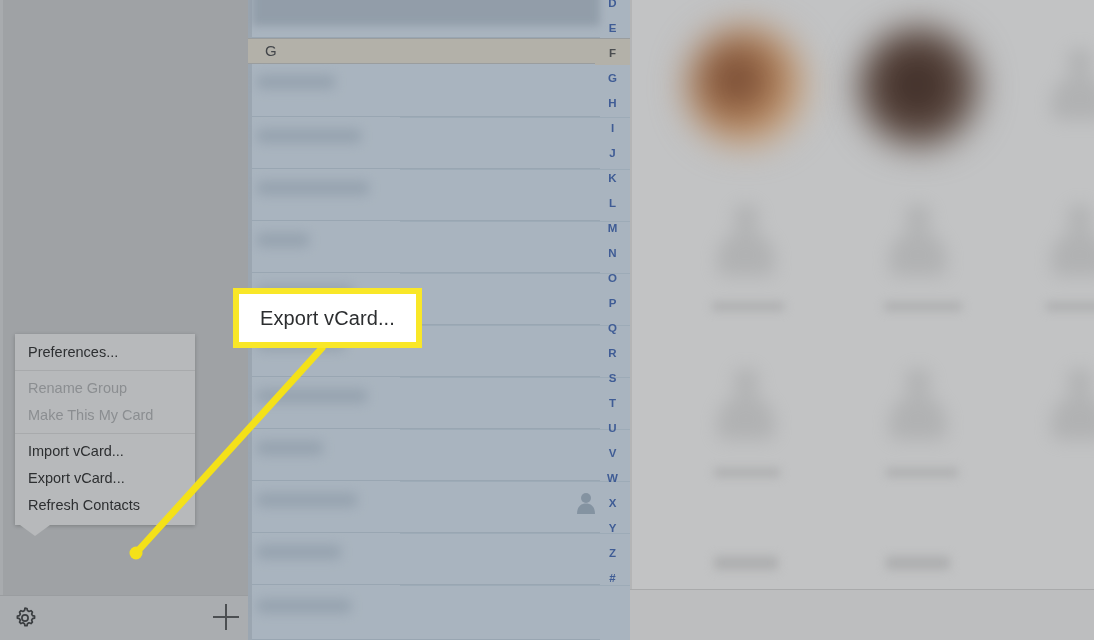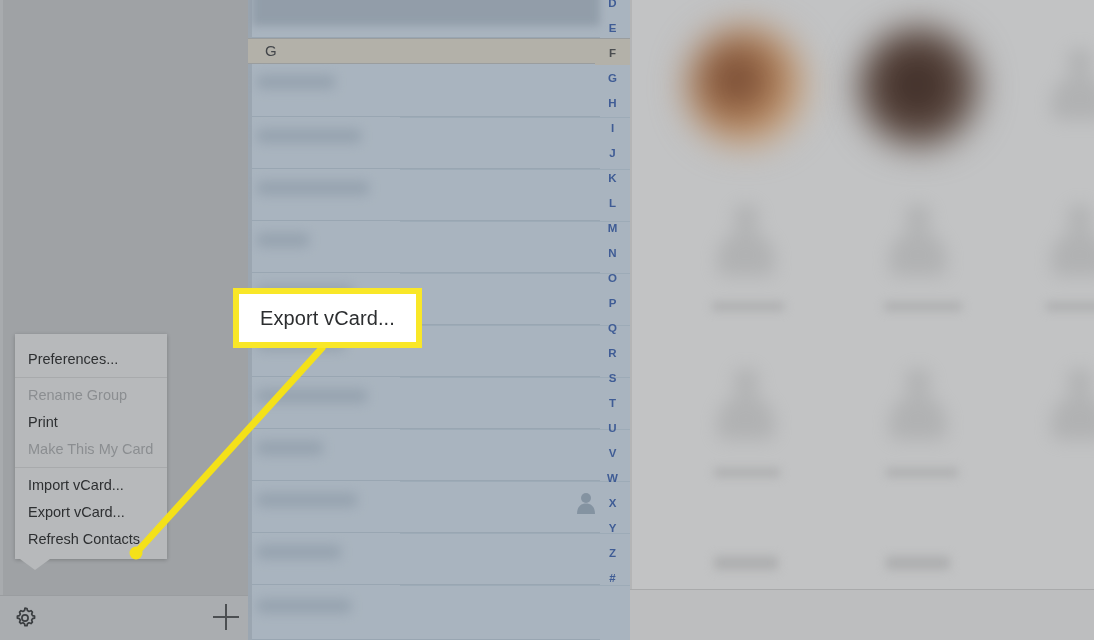--- a/index.html
+++ b/index.html
@@ -32,25 +32,25 @@
   }
   #add-button{
     position:absolute;left:213px;top:604px;width:26px;height:26px;
     cursor:default;
   }
   #add-button .plus-h{position:absolute;left:0;top:12px;width:26px;height:2px;background:#4c4f52;}
   #add-button .plus-v{position:absolute;left:12px;top:0;width:2px;height:26px;background:#4c4f52;}
 
   
   #context-menu{
-    position:absolute;left:15px;top:334px;width:152px;
+    position:absolute;left:15px;top:334px;width:180px;
     background:#b7b9bb;
     box-shadow:0 1px 4px rgba(0,0,0,0.22);
     z-index:40;
-    padding:12px 0 6px 0;
+    padding:5px 0 6px 0;
     box-sizing:border-box;
   }
   #context-menu .menu-tail{
     position:absolute;left:5px;bottom:-11px;width:30px;height:11px;
     background:#b7b9bb;
     clip-path:polygon(0 0,100% 0,50% 100%);
   }
   .menu-item{
     position:relative;height:27px;line-height:27px;
     padding:0 12px 0 13px;
@@ -204,23 +204,20 @@
       <span>Preferences...</span>
     </div>
     <div class="menu-sep"></div>
 
 
 
     <div class="menu-item disabled">
       <span>Rename Group</span>
     </div>
 
-    <div class="menu-item">
-      <span>Print</span>
-    </div>
 
     <div class="menu-item disabled">
       <span>Make This My Card</span>
     </div>
     <div class="menu-sep"></div>
 
     <div class="menu-item">
       <span>Import vCard...</span>
     </div>
 

